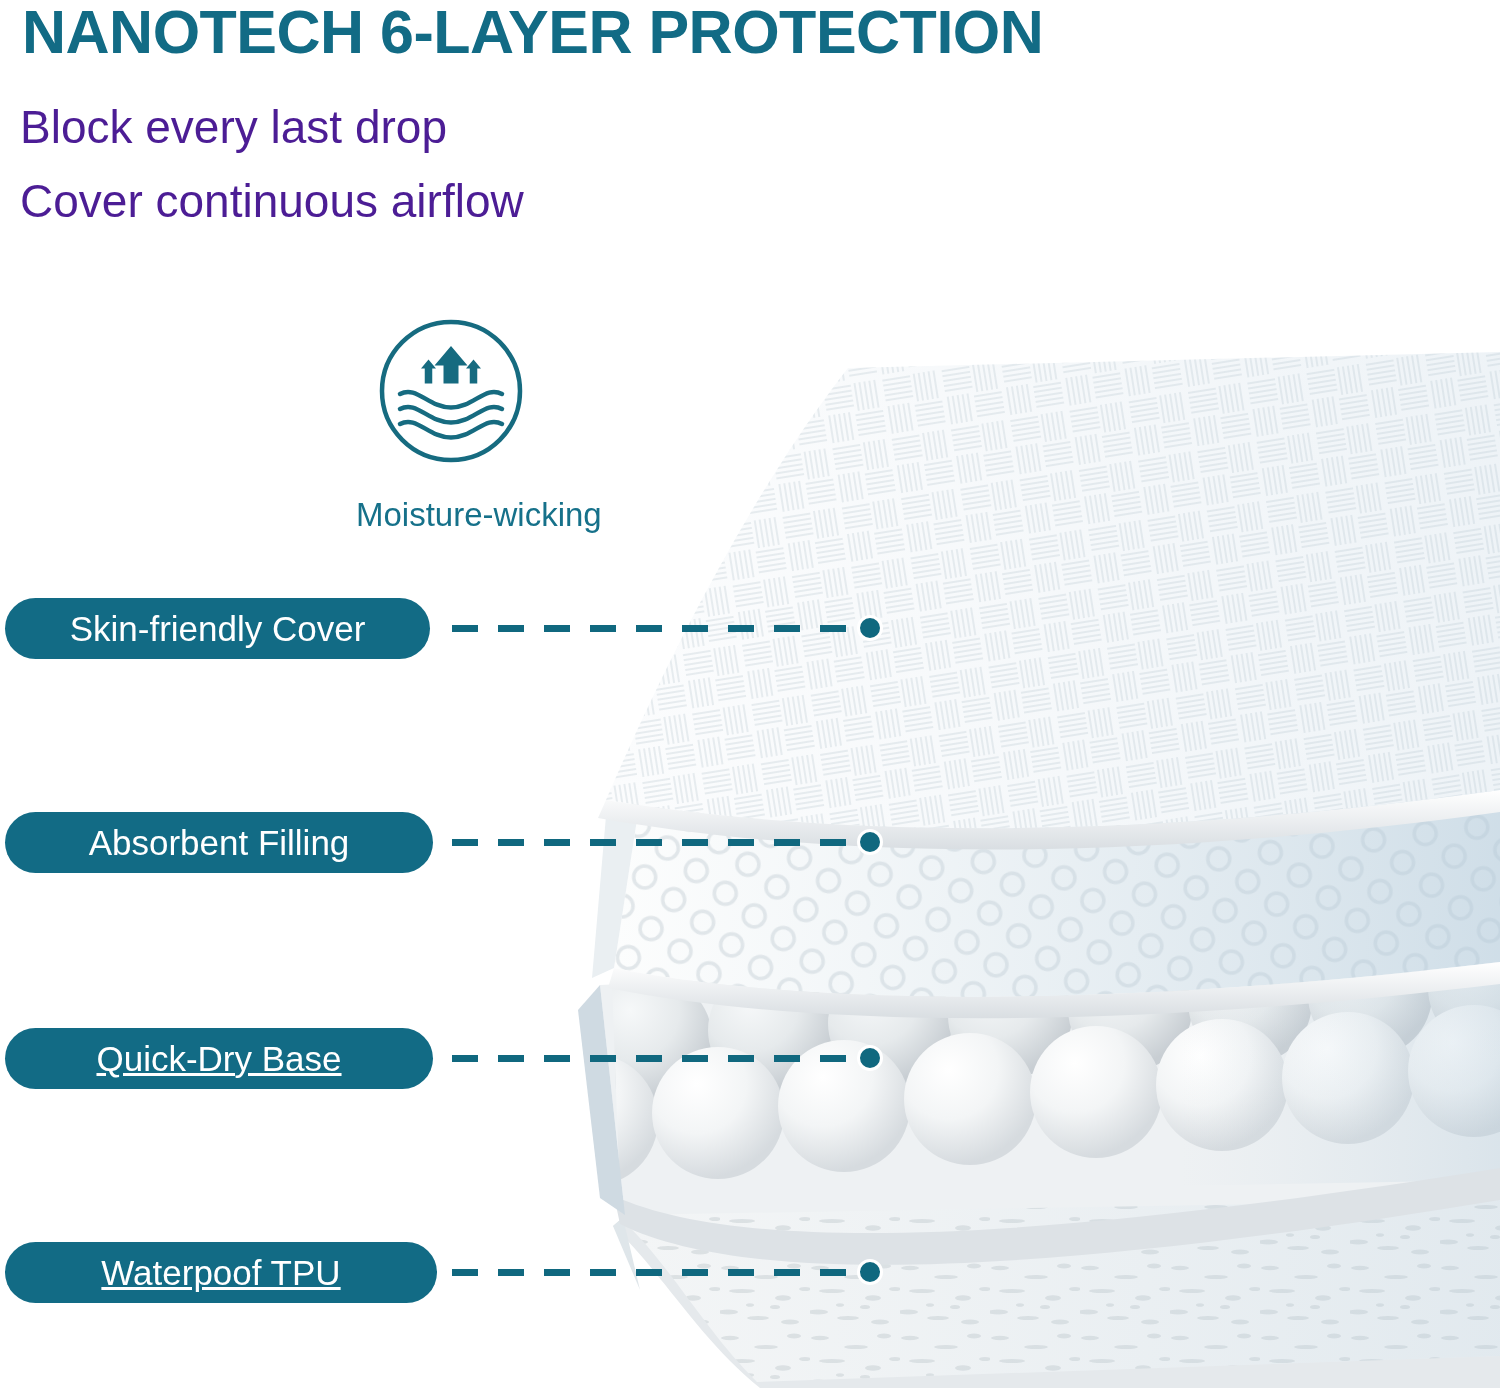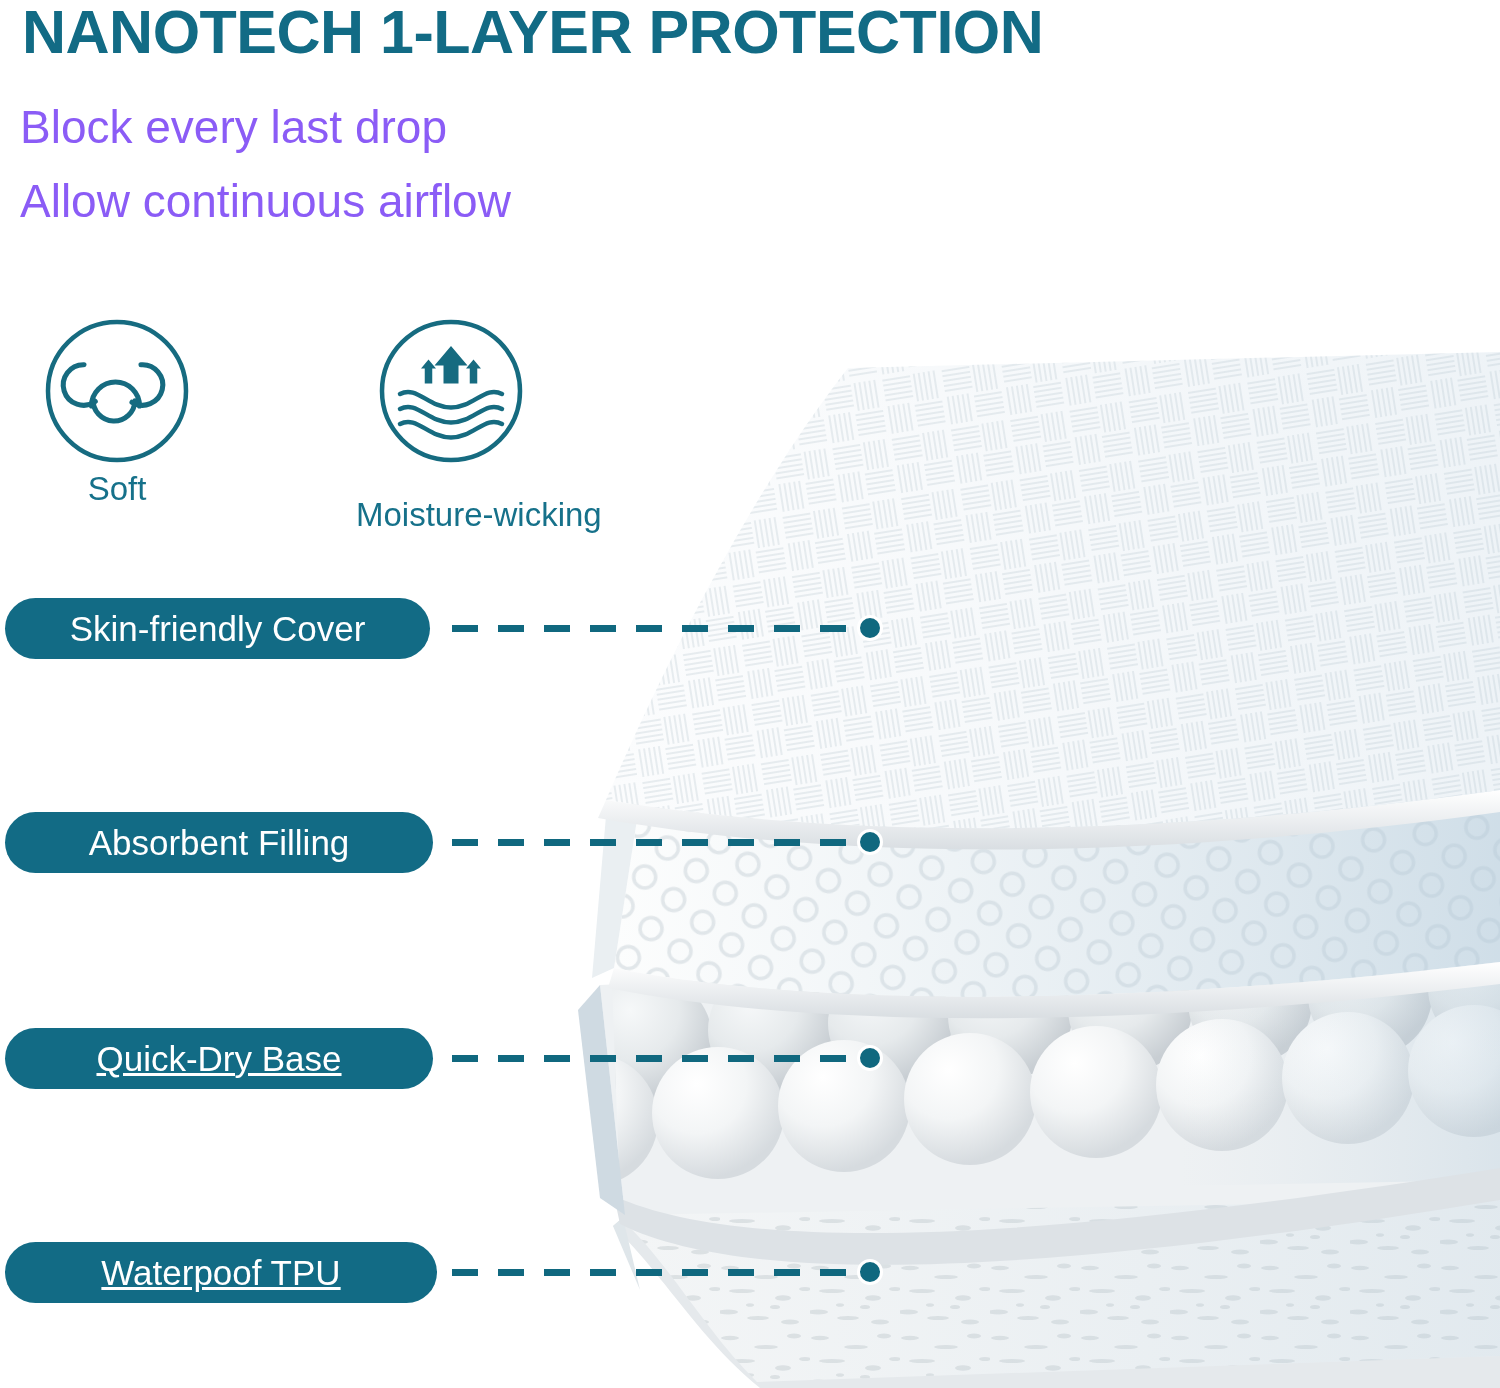--- a/index.html
+++ b/index.html
@@ -26,21 +26,21 @@
     letter-spacing: -0.5px;
     color: #126b85;
     white-space: nowrap;
     line-height: 1.0;
   }
   .subline {
     position: absolute;
     left: 20px;
     font-size: 46px;
     font-weight: normal;
-    color: #8b5cf6;
+    color: #4c1d95;
     white-space: nowrap;
     line-height: 1.0;
   }
   .subline.s1 { top: 104px; }
   .subline.s2 { top: 178px; }
 
   
   .feature {
     position: absolute;
     width: 190px;
@@ -270,41 +270,25 @@
       <path d="M848,368 L1500,352 L1500,790 C1150,838 850,840 606,800
                C672,646 760,480 848,368 Z" fill="url(#weave)"></path>
       <path d="M848,368 L1500,352 L1500,790 C1150,838 850,840 606,800
                C672,646 760,480 848,368 Z" fill="url(#blueSheen)" opacity="0.30"></path>
 
       <path d="M606,800 C850,840 1150,838 1500,790 L1500,812
                C1150,860 848,862 598,818 Z" fill="url(#edgeShade)"></path>
     </g>
   </svg>
 
-  <div class="headline">NANOTECH 1-LAYER PROTECTION</div>
+  <div class="headline">NANOTECH 6-LAYER PROTECTION</div>
 
   <div class="subline s1">Block every last drop</div>
-  <div class="subline s2">Allow continuous airflow</div>
-
-  <div class="feature f1">
-    <svg class="feature-circle" viewBox="0 0 100 100">
-      <circle cx="50" cy="50" r="46" fill="none" stroke="#166b80" stroke-width="3"></circle>
-      <g fill="none" stroke="#166b80" stroke-width="3.4" stroke-linecap="round">
-
-        <path d="M33,60 A16,16 0 1 1 65,60"></path>
-
-        <path d="M28,32.5 A13.5,13.5 0 1 0 35.5,57"></path>
-
-        <path d="M66,32.5 A13.5,13.5 0 1 1 60,57.5"></path>
-
-        <path d="M34,55.5 A13,13 0 0 0 62,56.5"></path>
-      </g>
-    </svg>
-    <div class="feature-label">Soft</div>
-  </div>
+  <div class="subline s2">Cover continuous airflow</div>
+
 
   <div class="feature f2">
     <svg class="feature-circle" viewBox="0 0 100 100">
       <circle cx="50" cy="50" r="46" fill="none" stroke="#166b80" stroke-width="3"></circle>
 
       <path d="M50,20 L61,33 L55,33 L55,45 L45,45 L45,33 L39,33 Z" fill="#166b80"></path>
 
       <path d="M35,29 L40,35 L37.5,35 L37.5,45 L32.5,45 L32.5,35 L30,35 Z" fill="#166b80"></path>
 
       <path d="M65,29 L70,35 L67.5,35 L67.5,45 L62.5,45 L62.5,35 L60,35 Z" fill="#166b80"></path>

